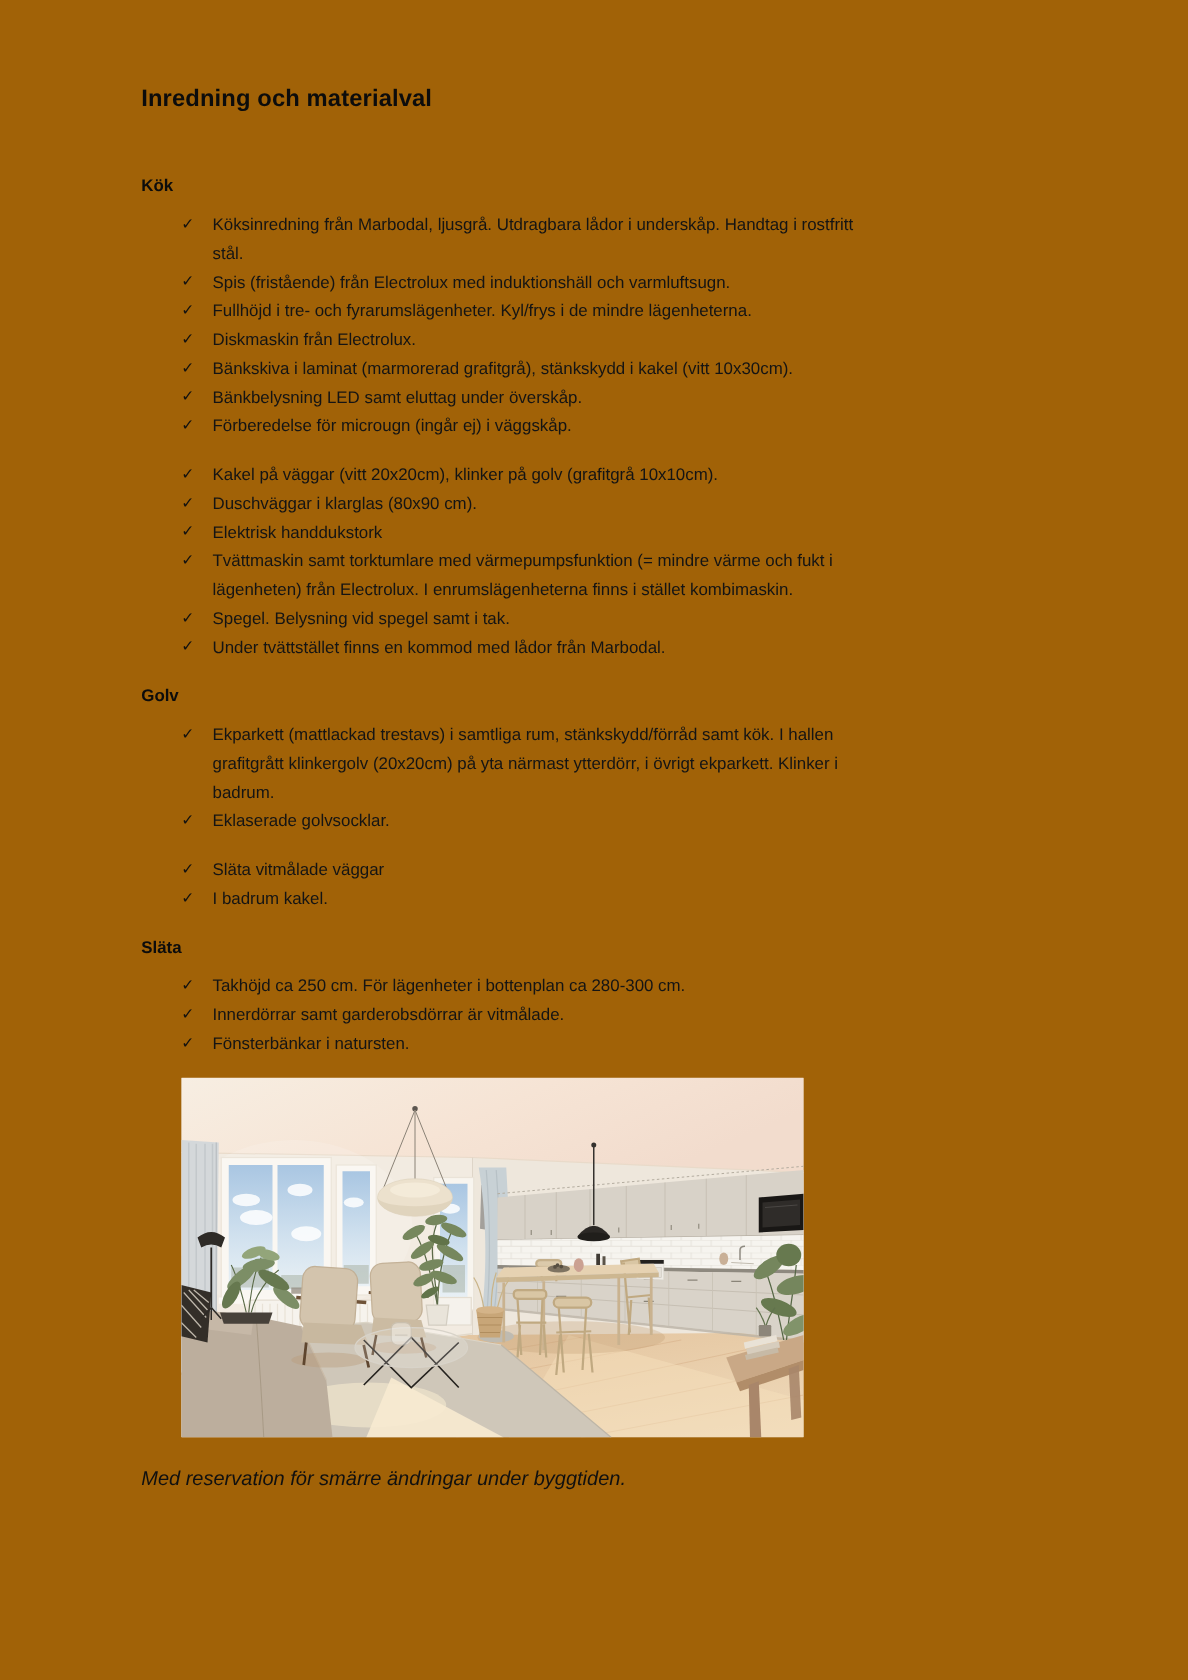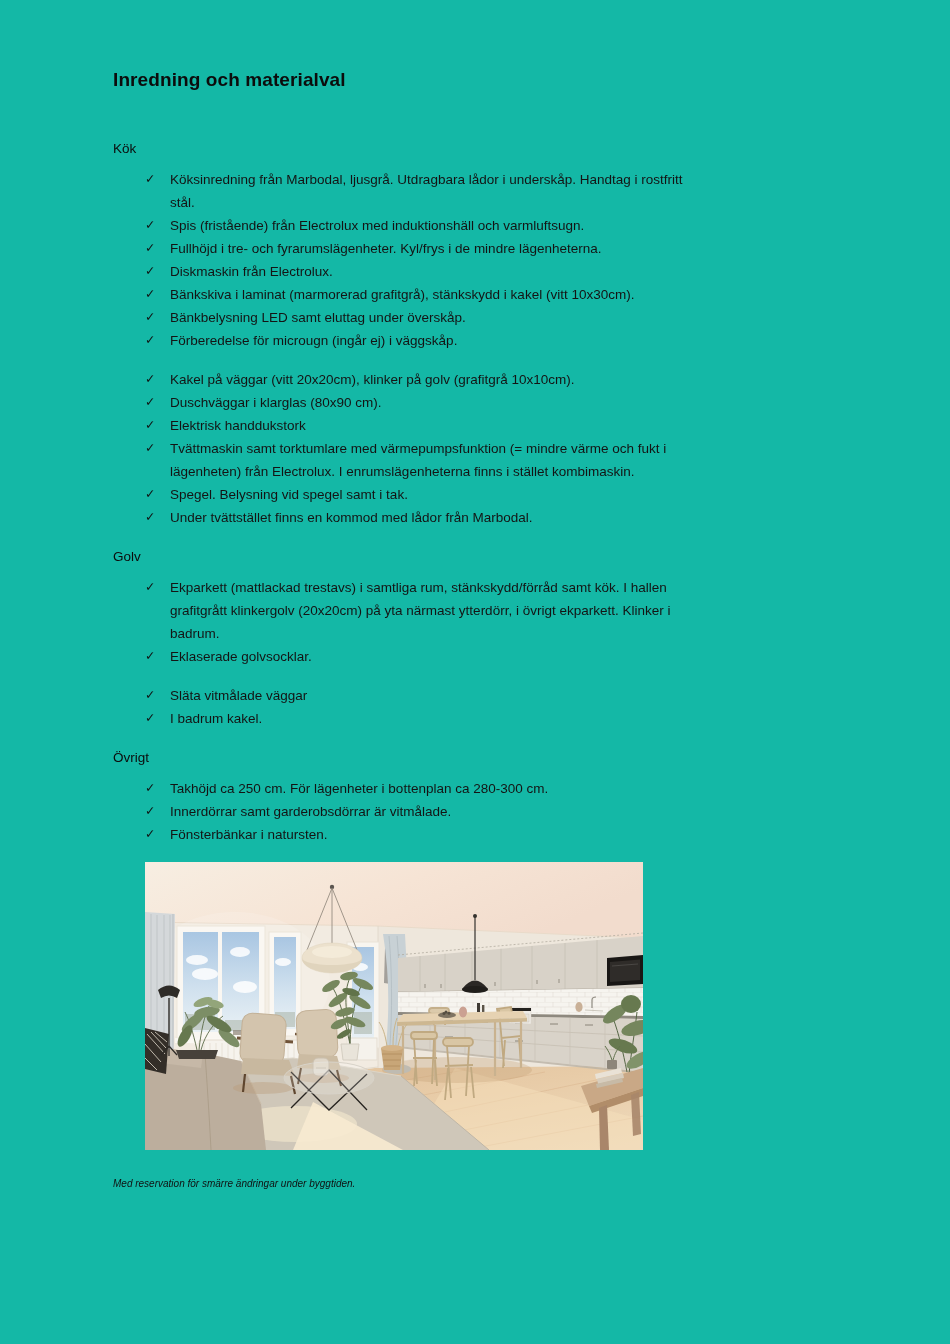--- a/index.html
+++ b/index.html
@@ -1,28 +1,28 @@
 <!DOCTYPE html>
 <html><head>
 <meta charset="utf-8">
 <style>
   html,body{margin:0;padding:0}
   body{width:950px;height:1344px;background:#ffffff;color:#141414;
        font-family:"Liberation Sans","DejaVu Sans",sans-serif}
-  .page{box-sizing:border-box;width:950px;height:1344px;padding:66px 110px 0 113px;overflow:hidden;background:#14b8a6}
+  .page{box-sizing:border-box;width:950px;height:1344px;padding:66px 110px 0 113px;overflow:hidden;background:#a16207}
   .title{font-size:19px;line-height:27px;font-weight:700;letter-spacing:.1px;margin:0 0 44px;color:#0c0c0c}
   .sec{margin:0 0 16px}
-  .sec h2{font-size:13.5px;line-height:24px;font-weight:400;margin:0 0 7px;color:#0c0c0c}
+  .sec h2{font-size:13.5px;line-height:24px;font-weight:700;margin:0 0 7px;color:#0c0c0c}
   ul.list{list-style:none;margin:0;padding:0;font-size:13.5px;line-height:23px}
   li.item{display:flex;align-items:flex-start}
   .check{flex:0 0 25px;margin-left:32px;font-size:12.5px;line-height:23px;color:#101010}
   .itext{flex:1}
   .line{display:block}
   figure.photo{margin:13px 0 0 32px;width:498px;height:288px;overflow:hidden}
-  .footer{margin:24px 0 18px;font-size:10px;line-height:20px;font-style:italic;color:#101010}
+  .footer{margin:24px 0 18px;font-size:16px;line-height:20px;font-style:italic;color:#101010}
 </style>
 </head>
 <body>
 
 <div class="page">
   <h1 class="title">Inredning och materialval</h1>
 
   <div>
       <section class="sec">
         <h2>Kök</h2>
@@ -142,21 +142,21 @@
           </li>
           <li class="item">
             <span class="check">✓</span>
             <span class="itext">
               <span class="line">I badrum kakel.</span>
             </span>
           </li>
         </ul>
       </section>
       <section class="sec">
-        <h2>Övrigt</h2>
+        <h2>Släta</h2>
         <ul class="list">
           <li class="item">
             <span class="check">✓</span>
             <span class="itext">
               <span class="line">Takhöjd ca 250 cm. För lägenheter i bottenplan ca 280-300 cm.</span>
             </span>
           </li>
           <li class="item">
             <span class="check">✓</span>
             <span class="itext">

